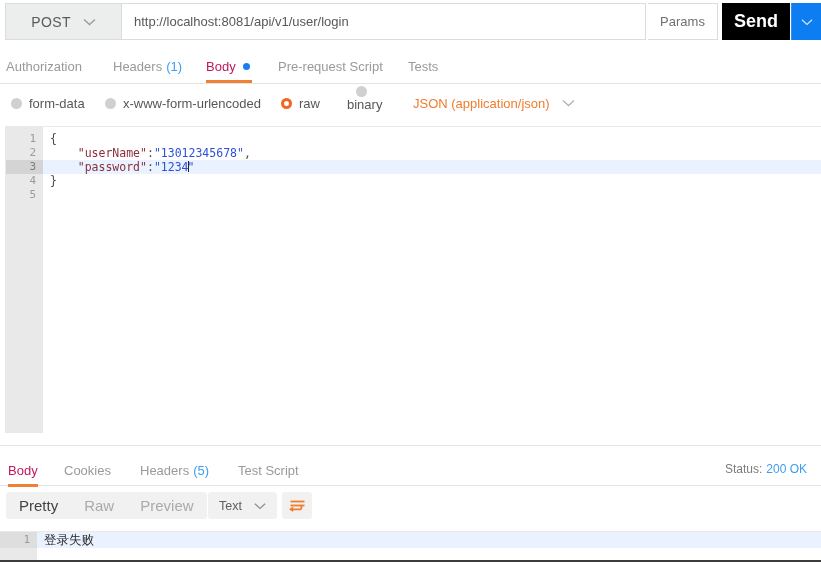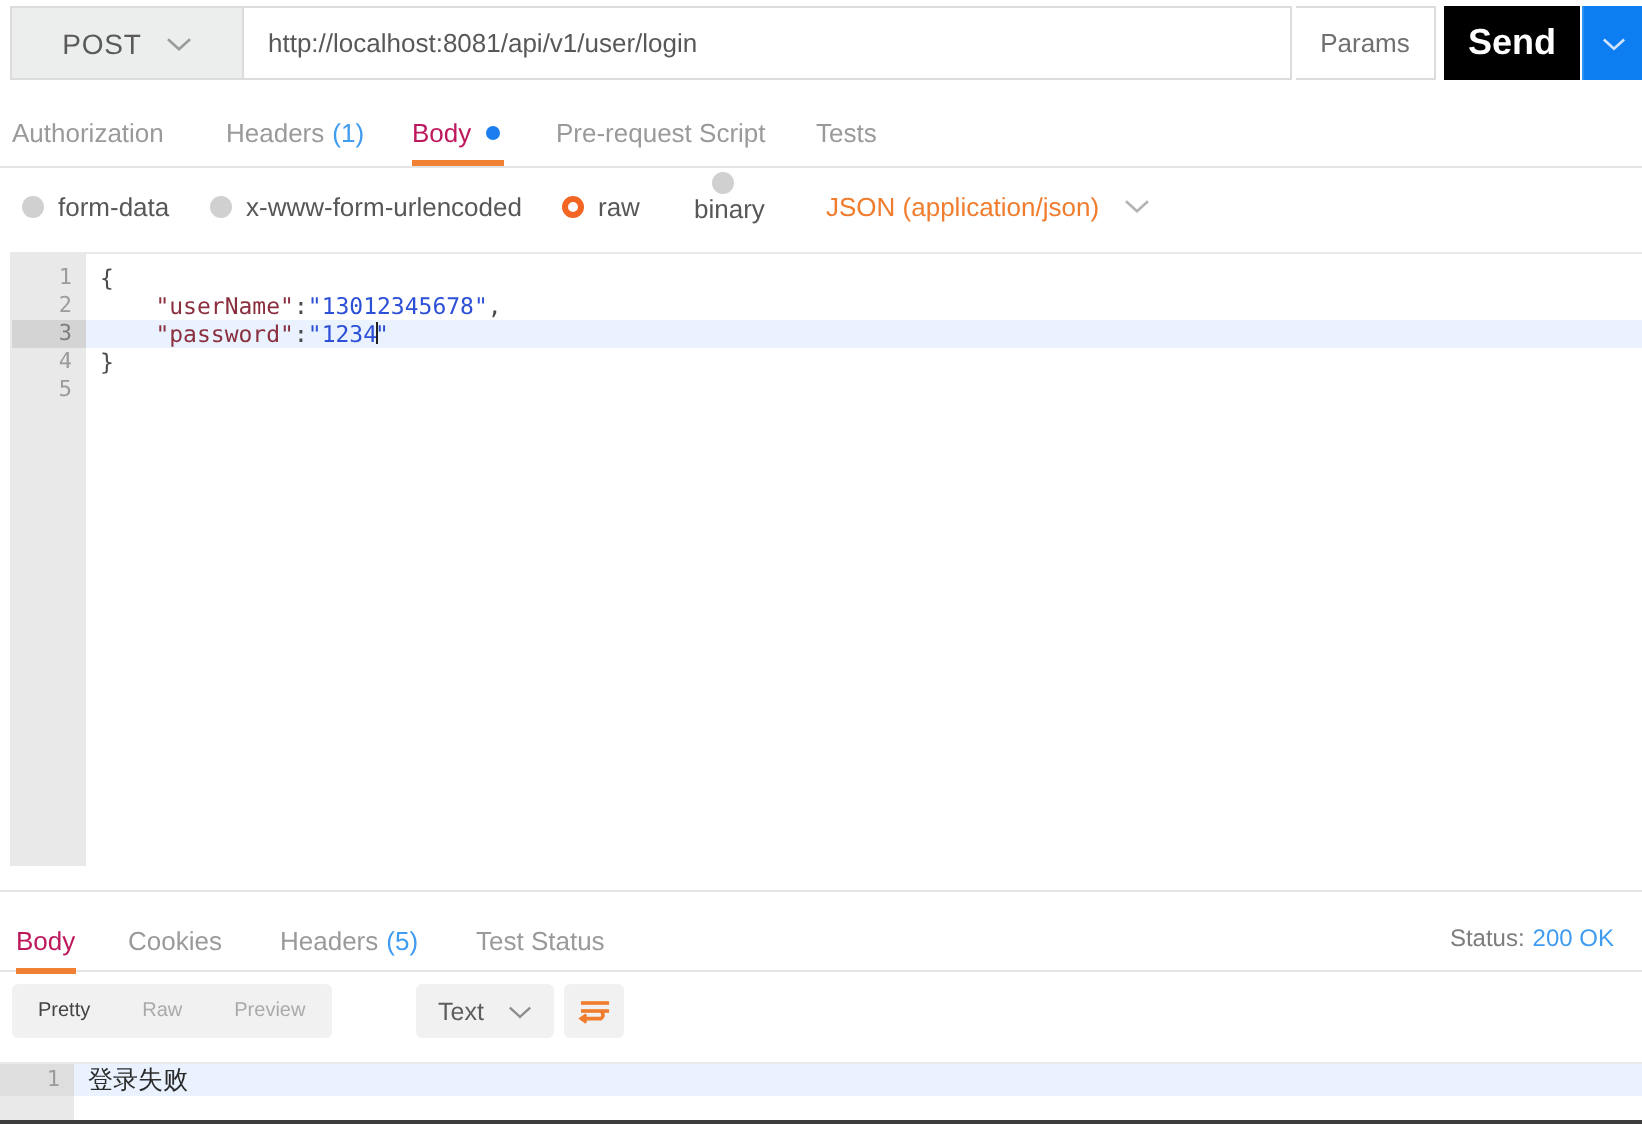--- a/index.html
+++ b/index.html
@@ -151,21 +151,21 @@
   .status .code{color:#3f9cf0;margin-left:4px;}
 
   
   .pretty-bar{position:absolute;left:0;top:492px;width:821px;height:36px;}
   .seg{
     position:absolute;left:6px;top:0;height:27px;background:#f1f1f1;
     border-radius:3px;display:flex;align-items:center;
   }
   .seg .it{
     padding:0 13px;height:25px;display:flex;align-items:center;
-    font-size:10px;color:#aaaaaa;cursor:pointer;
+    font-size:15px;color:#aaaaaa;cursor:pointer;
   }
   .seg .it.active{color:#434343;}
   .textsel{
     position:absolute;left:208px;top:0;height:27px;background:#f1f1f1;
     border-radius:3px;display:flex;align-items:center;padding:0 11px;
     font-size:12.5px;color:#5e5e5e;cursor:pointer;
   }
   .wrapbtn{
     position:absolute;left:282px;top:0;width:30px;height:27px;background:#f1f1f1;
     border-radius:3px;display:flex;align-items:center;justify-content:center;
@@ -333,21 +333,21 @@
     <div class="tab" style="left:64px;">
       <span>Cookies</span>
     </div>
 
     <div class="tab" style="left:140px;">
       <span>Headers</span>
       <span class="count">(5)</span>
     </div>
 
     <div class="tab" style="left:238px;">
-      <span>Test Status</span>
+      <span>Test Script</span>
     </div>
 
     <div class="status">
       <span>Status:</span>
       <span class="code">200 OK</span>
     </div>
   </div>
 
   <div class="pretty-bar">
 

